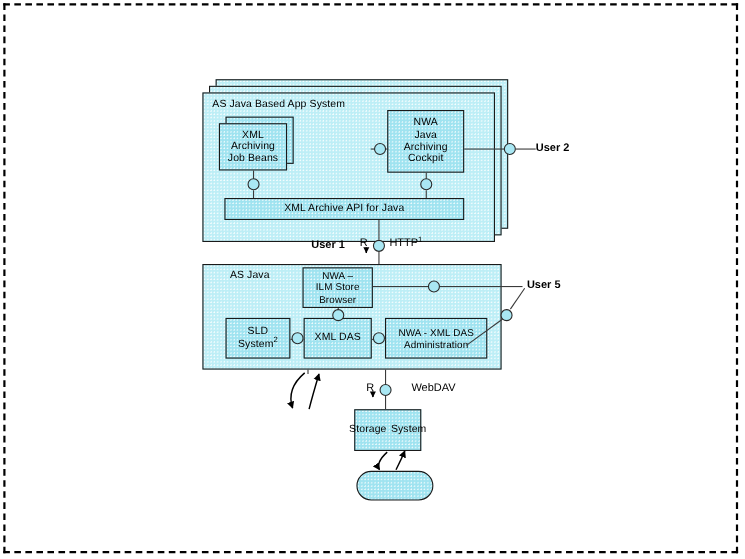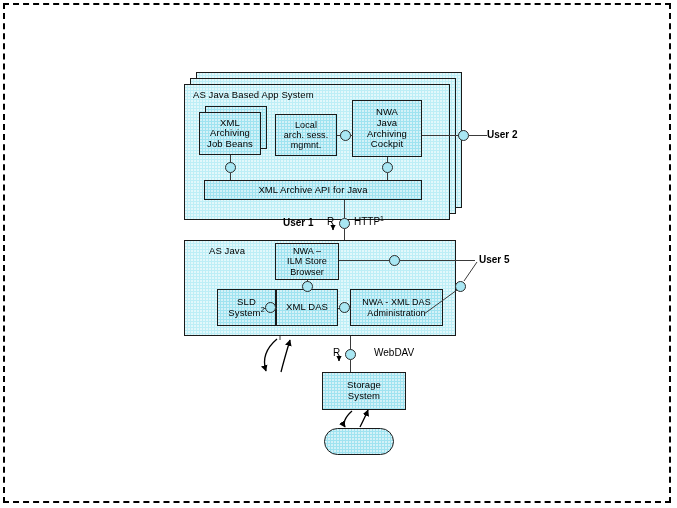--- a/index.html
+++ b/index.html
@@ -150,25 +150,20 @@
     <div class="container-label" style="left:8px; top:5px;">AS Java Based App System</div>
   </div>
 
   <div class="layer-inner" style="left:205px; top:106px; width:62px; height:43px;"></div>
   <div class="box" style="left:199px; top:112px; width:62px; height:43px; flex-direction:column;">
     <span class="boxtext">XML</span>
     <span class="boxtext">Archiving</span>
     <span class="boxtext">Job Beans</span>
   </div>
 
-  <div class="box" style="left:275px; top:114px; width:62px; height:42px; flex-direction:column;">
-    <span class="boxtext boxtext-sm">Local</span>
-    <span class="boxtext boxtext-sm">arch. sess.</span>
-    <span class="boxtext boxtext-sm">mgmnt.</span>
-  </div>
 
   <div class="box" style="left:352px; top:100px; width:70px; height:57px; flex-direction:column;">
     <span class="boxtext">NWA</span>
     <span class="boxtext">Java</span>
     <span class="boxtext">Archiving</span>
     <span class="boxtext">Cockpit</span>
   </div>
 
   <div class="box" style="left:204px; top:180px; width:218px; height:20px;">
     <span class="boxtext">XML Archive API for Java</span>
@@ -204,21 +199,21 @@
   <div class="box container-box" style="left:184px; top:240px; width:272px; height:96px;">
     <div class="container-label" style="left:8px; top:5px;padding-left:16px;">AS Java</div>
   </div>
 
   <div class="box" style="left:275px; top:243px; width:64px; height:37px; flex-direction:column;">
     <span class="boxtext boxtext-sm">NWA –</span>
     <span class="boxtext boxtext-sm">ILM Store</span>
     <span class="boxtext boxtext-sm">Browser</span>
   </div>
 
-  <div class="box" style="left:205px; top:289px; width:59px; height:37px; flex-direction:column;margin-left:12px;">
+  <div class="box" style="left:205px; top:289px; width:59px; height:37px; flex-direction:column;">
     <span class="boxtext">SLD</span>
     <span class="boxtext"><span>System</span><sup>2</sup></span>
   </div>
 
   <div class="box" style="left:276px; top:289px; width:62px; height:37px;">
     <span class="boxtext">XML DAS</span>
   </div>
 
   <div class="box" style="left:350px; top:289px; width:93px; height:37px; flex-direction:column;">
     <span class="boxtext boxtext-sm">NWA - XML DAS</span>
@@ -238,21 +233,21 @@
   <div class="hline" style="left:350px; top:308px; width:1px;"></div>
 
   <div class="hline" style="left:339px; top:260px; width:51px;"></div>
   <div class="circ" style="left:389px; top:255px;"></div>
   <div class="hline" style="left:400px; top:260px; width:75px;"></div>
   <div class="lbl lbl-bold" style="left:479px; top:254px;">User 5</div>
 
   <div class="circ" style="left:455px; top:281px;"></div>
 
 
-  <div class="box" style="left:322px; top:372px; width:84px; height:38px; flex-direction:column;">
+  <div class="box" style="left:322px; top:372px; width:61px; height:38px; flex-direction:row;">
     <span class="boxtext">Storage</span>
     <span class="boxtext">System</span>
   </div>
 
   <div class="box rounded" style="left:324px; top:428px; width:70px; height:27px;">
     <span class="boxtext"></span>
   </div>
 
   <div class="vline" style="left:350px; top:336px; width:0; height:14px;"></div>
   <div class="circ" style="left:345px; top:349px;"></div>

